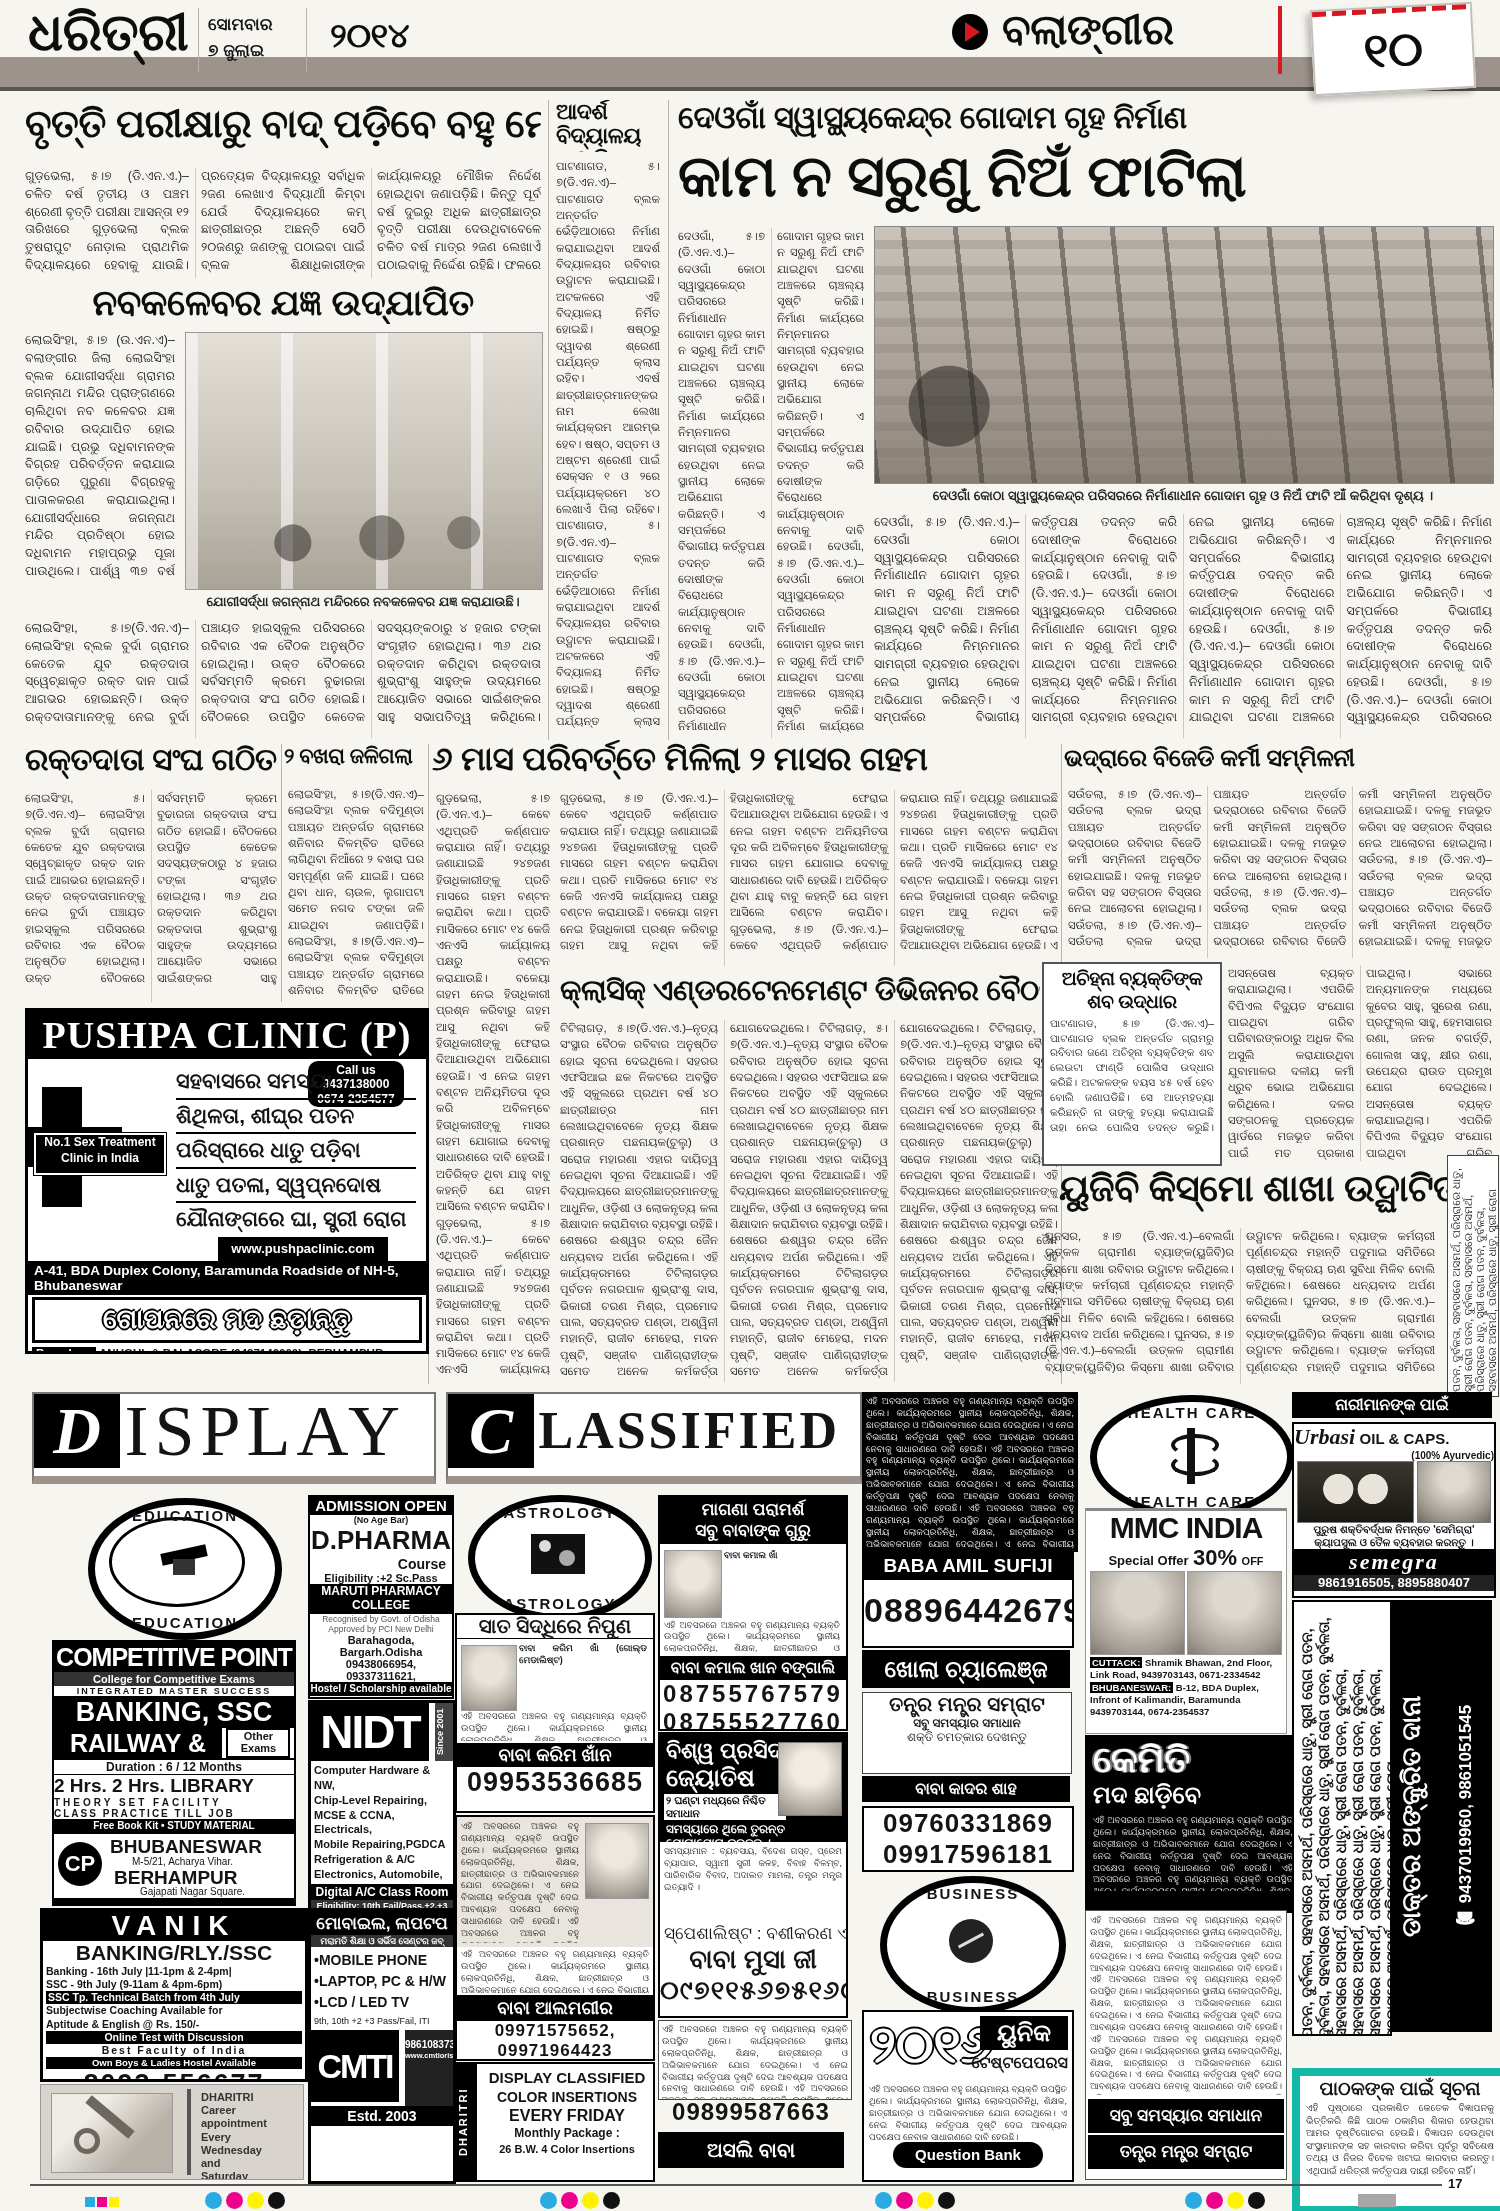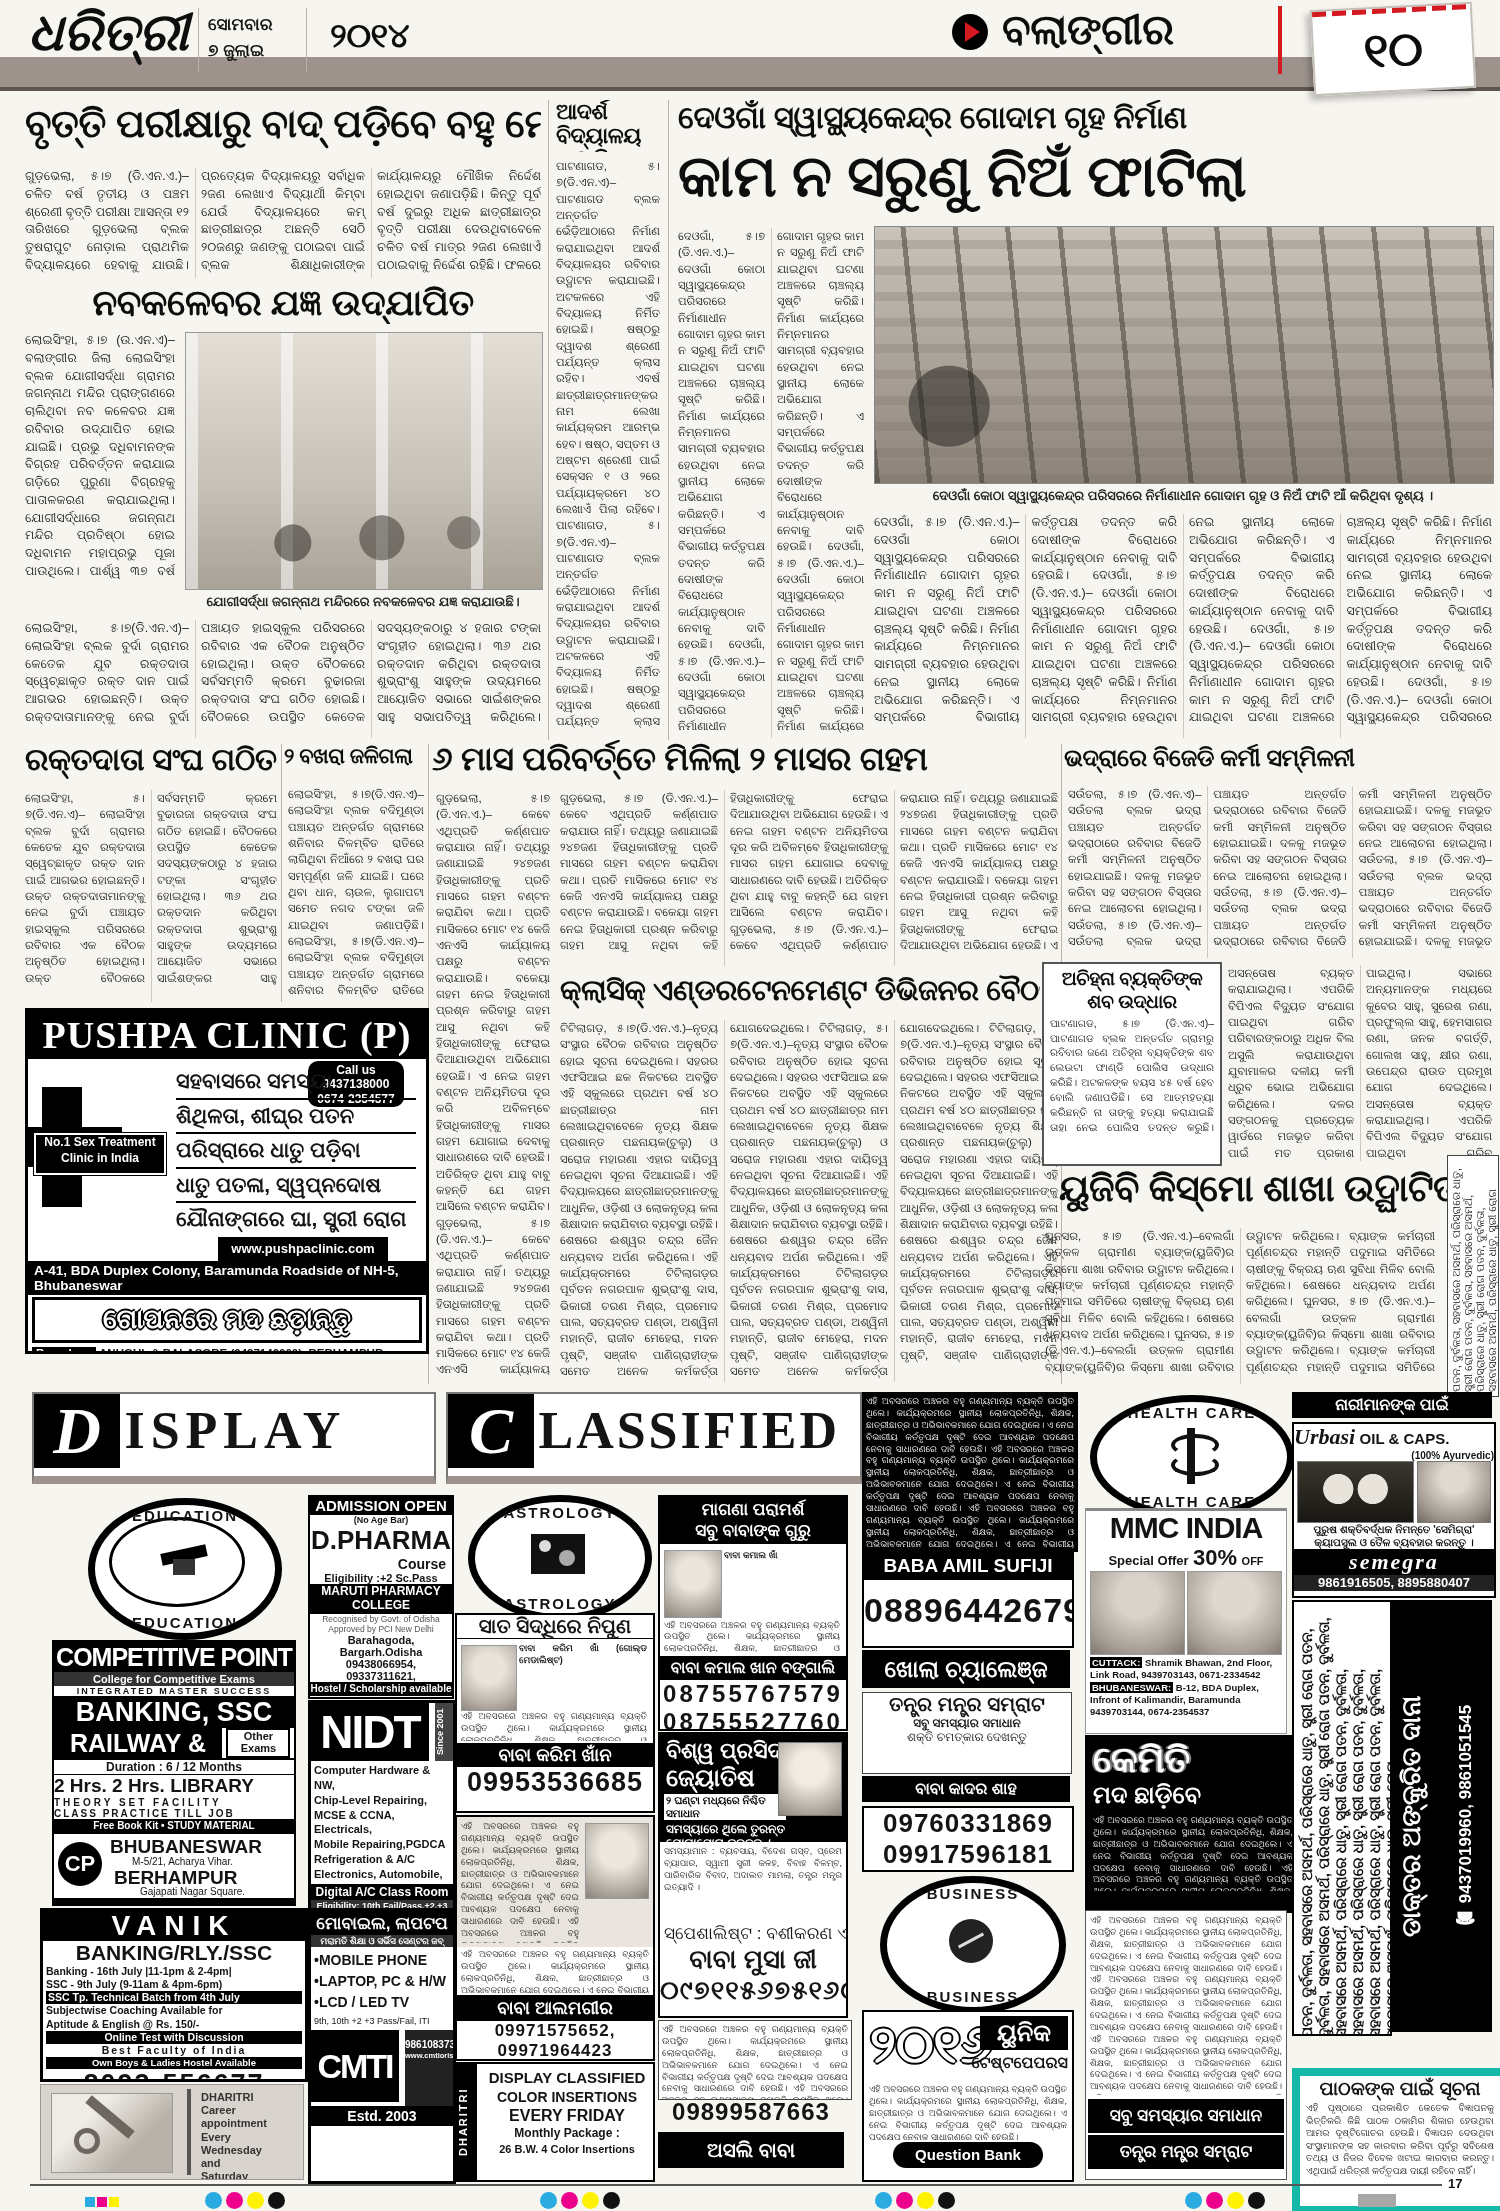--- a/index.html
+++ b/index.html
@@ -26,21 +26,21 @@
   .serif{font-family:"Liberation Serif",serif;}
   .nowrap{white-space:nowrap;}
 </style>
 </head>
 <body>
 
 <div class="page">
 
   <div class="abs" style="left:0;top:57px;width:1500px;height:30px;background:#9d938c;"></div>
   <div class="abs" style="left:0;top:87px;width:1500px;height:4px;background:#5d554e;"></div>
-  <div class="abs hl" style="left:28px;top:2px;font-size:52px;font-style:italic;width:170px;height:66px;">ଧରିତ୍ରୀ</div>
+  <div class="abs hl" style="left:28px;top:2px;font-size:52px;width:170px;height:66px;">ଧରିତ୍ରୀ</div>
   <div class="abs vrule" style="left:198px;top:8px;height:64px;"></div>
   <div class="abs" style="left:208px;top:12px;font-size:17px;font-weight:bold;line-height:1.5;">
     <div>ସୋମବାର</div>
     <div>୭ ଜୁଲାଇ</div>
   </div>
   <div class="abs vrule" style="left:306px;top:8px;height:64px;"></div>
   <div class="abs hl" style="left:330px;top:16px;font-size:34px;">୨୦୧୪</div>
   <div class="abs" style="left:952px;top:14px;width:36px;height:36px;border-radius:50%;background:#000;">
     <div style="position:absolute;left:13px;top:8px;width:0;height:0;border-top:10px solid transparent;border-bottom:10px solid transparent;border-left:15px solid #d51920;"></div>
   </div>
@@ -134,21 +134,21 @@
     <div class="ctr" style="height:40px;margin:2px 4px;border:3px solid #000;font-weight:bold;font-size:27px;line-height:38px;color:#fff;text-shadow:-2px 0 #000,2px 0 #000,0 -2px #000,0 2px #000,-1px -1px #000,1px 1px #000;">ଗୋପନରେ ମଦ ଛଡ଼ାନ୍ତୁ</div>
     <div style="font-size:11.5px;font-weight:bold;padding:1px 4px;line-height:1.25;">
       <span class="bar" style="padding:0 4px;">Branches:</span>
       <span>ANUGUL &amp; BALASORE (9437146000), BERHAMPUR (9437145000) JAJPUR (9437139000), KENDRAPADA (9437147000)</span>
     </div>
   </div>
 
   <div class="abs" style="left:32px;top:1392px;width:826px;height:90px;">
     <div class="gbox" style="position:absolute;left:0;top:0;width:400px;height:82px;border:2px solid #777;border-bottom:8px solid #9d938c;">
       <span class="bar serif" style="display:inline-block;width:86px;height:74px;font-size:66px;font-style:italic;line-height:74px;">D</span>
-      <span class="serif" style="font-size:52px;font-weight:bold;letter-spacing:6px;vertical-align:top;line-height:74px;text-align:center;">ISPLAY</span>
+      <span class="serif" style="font-size:72px;font-weight:normal;letter-spacing:6px;vertical-align:top;line-height:74px;text-align:center;">ISPLAY</span>
     </div>
     <div class="gbox" style="position:absolute;left:414px;top:0;width:412px;height:82px;border:2px solid #777;border-bottom:8px solid #9d938c;">
       <span class="bar serif" style="display:inline-block;width:86px;height:74px;font-size:66px;font-style:italic;line-height:74px;">C</span>
       <span class="serif" style="font-size:52px;font-weight:bold;letter-spacing:3px;vertical-align:top;line-height:74px;">LASSIFIED</span>
     </div>
   </div>
 
   <div class="badge" style="left:88px;top:1498px;width:180px;height:128px;">
     <div class="oval-in" style="left:14px;top:12px;width:130px;height:84px;"></div>
     <div class="bt" style="top:2px;">EDUCATION</div>

